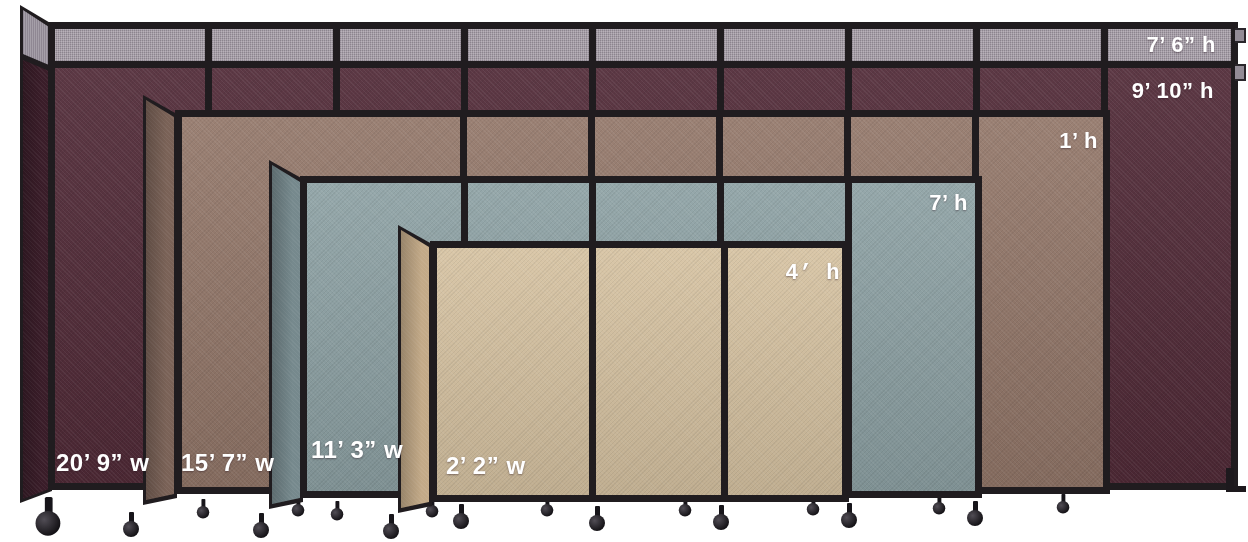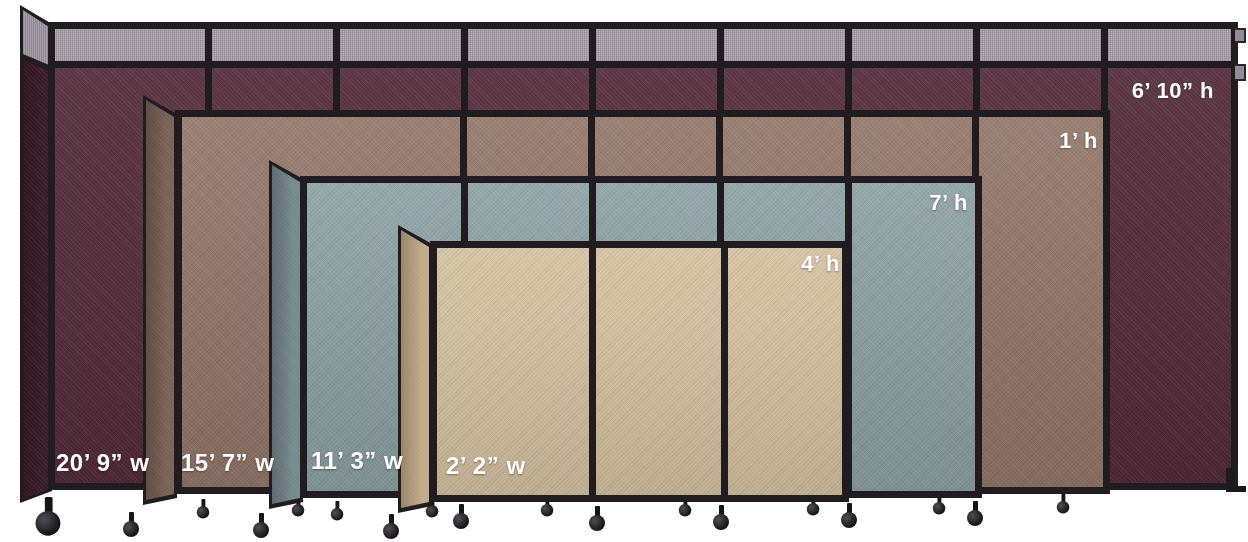--- a/index.html
+++ b/index.html
@@ -82,24 +82,24 @@
 
   
   .dim{position:absolute;color:#fff;font-weight:bold;
       text-shadow:0 1px 2px rgba(40,20,30,.45);letter-spacing:.5px;white-space:nowrap;}
   .dim.h{font-size:22px;text-align:right;}
   .dim.w{font-size:24px;text-align:left;}
   .lh76 {left:1066px;top:32px;width:150px;}
   .lh610{left:1046px;top:78px;width:168px;}
   .lh6  {left:998px; top:128px;width:100px;}
   .lh5  {left:868px; top:190px;width:100px;}
-  .lh4  {left:740px; top:251px;width:100px;}
+  .lh4  {left:740px; top:261px;width:100px;font-family:Liberation Mono, monospace;}
   .lw199{left:56px;  top:449px;}
   .lw156{left:181px; top:449px;}
-  .lw113{left:311px; top:447px;}
+  .lw113{left:311px; top:436px;}
   .lw72 {left:446px; top:452px;}
 </style>
 </head>
 <body>
 
 <div class="stage" style="--bg: #ffffff; --frame: #201c1f; --ext: #a49ba5; --extd: #8f8793;">
 
   <div class="partition p0" style="--c: #522b38; --cd: #3a1d29;">
     <div class="angled a0">
       <div class="fabric"></div>
@@ -223,21 +223,22 @@
   <div class="caster" style="left:966px;top:501px">
       <div class="fork"></div>
       <div class="wheel"></div>
     </div>
   <div class="caster small" style="left:1056px;top:494px">
       <div class="fork"></div>
       <div class="wheel"></div>
     </div>
 
   <div class="labels">
-    <div class="dim h lh610">6’ 10” h</div>
+    <div class="dim h lh76">7’ 6” h</div>
+    <div class="dim h lh610">9’ 10” h</div>
     <div class="dim h lh6">1’ h</div>
     <div class="dim h lh5">7’ h</div>
     <div class="dim h lh4">4’ h</div>
     <div class="dim w lw199">20’ 9” w</div>
     <div class="dim w lw156">15’ 7” w</div>
     <div class="dim w lw113">11’ 3” w</div>
     <div class="dim w lw72">2’ 2” w</div>
   </div>
 </div>
 

